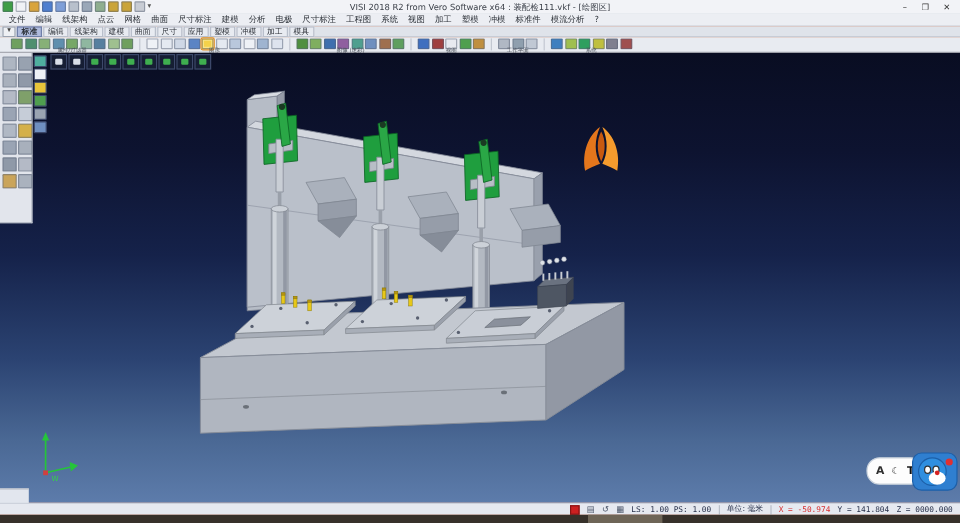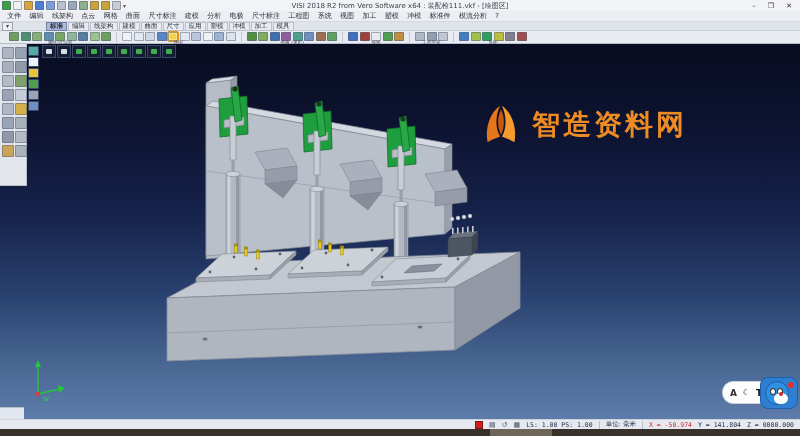--- a/index.html
+++ b/index.html
@@ -123,21 +123,21 @@
       <span class="menu-item">加工</span>
       <span class="menu-item">塑模</span>
       <span class="menu-item">冲模</span>
       <span class="menu-item">标准件</span>
       <span class="menu-item">模流分析</span>
       <span class="menu-item">?</span>
     </div>
 
   <div class="abs tabrow">
     <span class="tab-collapse">▾</span>
-    <span id="tabs" style="display:flex;gap:1px;padding-left:32px;">
+    <span id="tabs" style="display:flex;gap:1px;">
         <span class="tab active">标准</span>
         <span class="tab">编辑</span>
         <span class="tab">线架构</span>
         <span class="tab">建模</span>
         <span class="tab">曲面</span>
         <span class="tab">尺寸</span>
         <span class="tab">应用</span>
         <span class="tab">塑模</span>
         <span class="tab">冲模</span>
         <span class="tab">加工</span>
@@ -225,21 +225,20 @@
     </div>
 
   <div class="abs viewport">
 
     <div class="abs watermark">
       <svg width="46" height="46" viewBox="0 0 48 48">
         <path d="M10,42 C7,26 13,11 23,4 C18,15 18,27 23,36 C18,38 13,40 10,42 Z" fill="#e4761c"></path>
         <path d="M38,42 C41,26 35,11 25,4 C30,15 30,27 25,36 C30,38 35,40 38,42 Z" fill="#f59b2d"></path>
         <path d="M24,8 C28,15 28,26 24,34 C20,26 20,15 24,8 Z" fill="#c85a10"></path>
       </svg>
-      <span class="wm-text">智造资料网</span>
     </div>
 
     <svg class="abs" style="left:140px;top:0px;" width="420" height="340" viewBox="140 88 420 340">
 
       <polygon points="206,127 231,124 231,301 206,303" fill="#b6bcc6" stroke="#7e8492" stroke-width="0.7"></polygon>
       <polygon points="206,127 231,124 237,120 212,123" fill="#d8dce2" stroke="#7e8492" stroke-width="0.6"></polygon>
       <polygon points="231,124 237,120 237,297 231,301" fill="#959ba7" stroke="#7e8492" stroke-width="0.6"></polygon>
 
       <polygon points="206,150 445,193 452,188 213,145" fill="#d4d8df" stroke="#858b98" stroke-width="0.7"></polygon>
       <polygon points="206,150 445,193 445,278 206,300" fill="#bac0ca" stroke="#858b98" stroke-width="0.7"></polygon>

